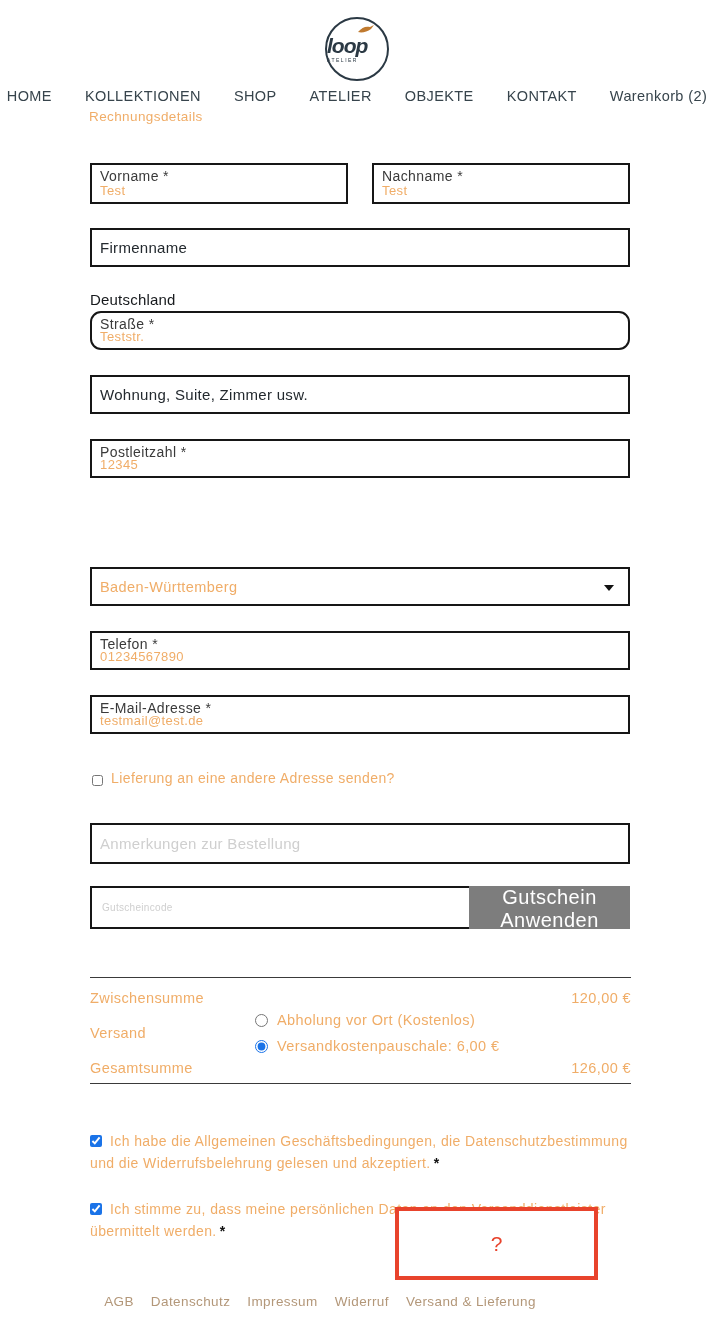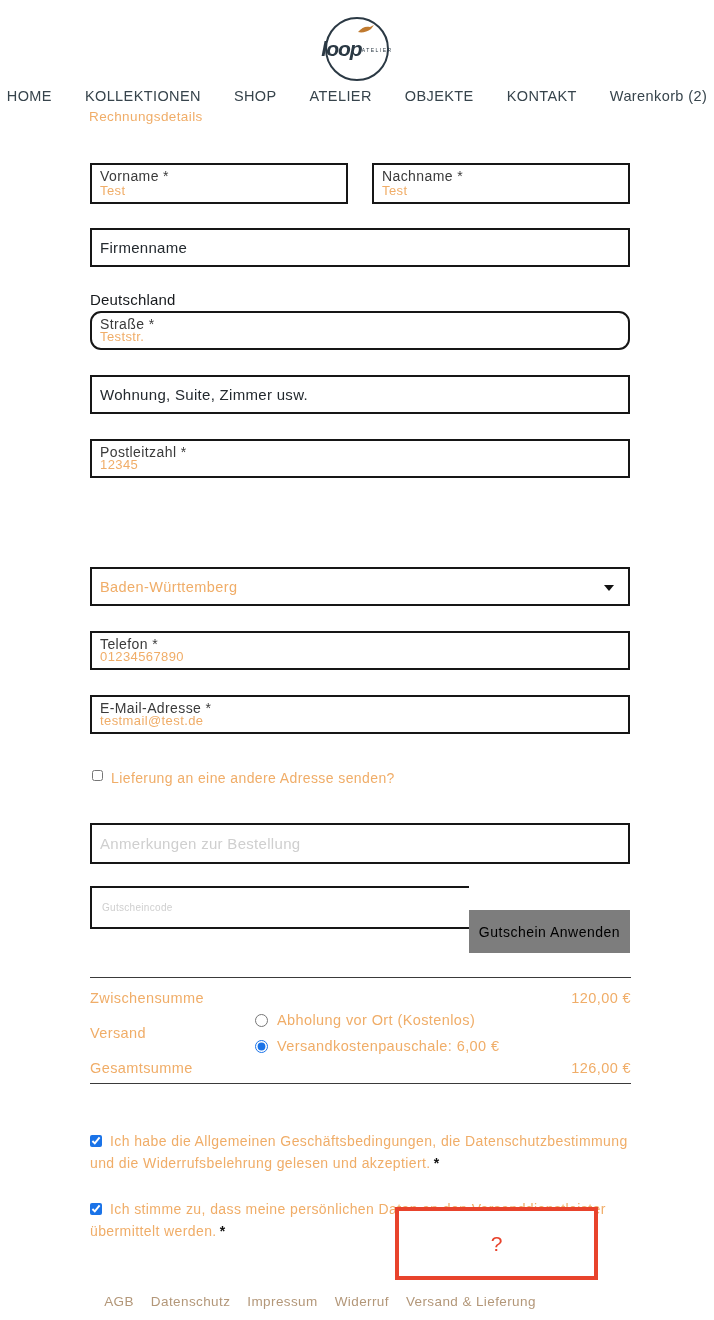--- a/index.html
+++ b/index.html
@@ -2,21 +2,21 @@
 <html><head>
 <meta charset="utf-8">
 <style>
   * { margin:0; padding:0; box-sizing:border-box; }
   body { background:#fff; font-family:"Liberation Sans", sans-serif; }
   .page { position:relative; width:714px; height:1320px; background:#fff; overflow:hidden; margin:0 auto; }
 
   
   .logo-wrap { position:absolute; top:17px; left:0; width:714px; display:flex; justify-content:center; }
   .logo-circle { position:relative; width:64px; height:64px; border:2.5px solid #2b3944; border-radius:50%;
-                 display:flex; align-items:center; justify-content:center; background:#fff; }
+                 display:flex; flex-direction:column; justify-content:center; background:#fff; }
   .logo-text { font-size:21px; font-weight:700; font-style:italic; color:#2b3944; letter-spacing:-1px; line-height:20px; }
   .logo-sub { font-size:5px; letter-spacing:1.5px; color:#2b3944; margin-top:1px; }
   .logo-bird { position:absolute; top:5px; left:30px; width:18px; height:10px; }
 
   .nav { position:absolute; top:88px; left:0; width:714px; display:flex; justify-content:center; gap:33px;
          font-size:14.5px; font-weight:300; color:#37444c; letter-spacing:0.4px; }
   .nav-item { cursor:pointer; white-space:nowrap; }
 
   .section-title { position:absolute; top:109px; left:89px; font-size:13.5px; font-weight:300; color:#f0ad68; letter-spacing:0.4px; }
 
@@ -31,35 +31,35 @@
   .plain-input.ph-dark::placeholder { color:#23292e; opacity:1; }
 
   .country-text { position:absolute; top:291px; left:90px; font-size:15px; color:#16191c; font-weight:400; letter-spacing:0.2px; }
 
   .select-box { position:absolute; border:2px solid #161616; background:#fff; cursor:pointer; }
   .select-value { position:absolute; left:8px; top:50%; transform:translateY(-50%); font-size:14.5px; font-weight:300;
                   color:#f0ad68; letter-spacing:0.4px; }
   .select-caret { position:absolute; right:14px; top:50%; margin-top:-2px; width:0; height:0;
                   border-left:5px solid transparent; border-right:5px solid transparent; border-top:6px solid #111; }
 
-  .shipto-row { position:absolute; top:770px; left:92px; display:flex; align-items:flex-start; gap:8px; }
+  .shipto-row { position:absolute; top:770px; left:92px; display:flex; align-items:flex-end; gap:8px; }
   .shipto-row input { width:11px; height:11px; accent-color:#1a73e8; }
   .shipto-row label { font-size:14px; font-weight:300; color:#f0ad68; letter-spacing:0.4px; cursor:pointer; }
 
   textarea.notes { position:absolute; top:823px; left:90px; width:540px; height:41px; border:2px solid #161616;
                    resize:none; outline:none; font-family:inherit; font-size:15px; font-weight:300;
                    padding:10px 8px; letter-spacing:0.3px; }
   textarea.notes::placeholder { color:#cfcfcf; opacity:1; }
 
   .coupon-row { position:absolute; top:886px; left:90px; width:540px; height:43px; display:flex; }
   .coupon-input { width:379px; height:100%; border:2px solid #161616; border-right:none; outline:none;
                   font-family:inherit; font-size:10px; font-weight:300; padding:0 10px; letter-spacing:0.3px; }
   .coupon-input::placeholder { color:#cfcfcf; opacity:1; }
-  .coupon-btn { width:161px; height:100%; background:#7d7d7d; color:#000000; border:none; font-family:inherit;
-                font-size:14px; font-weight:300; letter-spacing:0.5px; cursor:pointer;margin-top:24px; }
+  .coupon-btn { width:161px; height:100%; background:#7d7d7d; color:#ffffff; border:none; font-family:inherit;
+                font-size:20px; font-weight:300; letter-spacing:0.5px; cursor:pointer; }
 
   
   .totals { position:absolute; top:977px; left:90px; width:541px; border-top:1px solid #3a3a3a; border-bottom:1px solid #3a3a3a;
             padding:9px 0 4px 0; color:#f0ad68; font-weight:300; font-size:14.5px; letter-spacing:0.4px; }
   .t-row { display:flex; justify-content:space-between; align-items:center; height:22px; }
   .t-ship { display:flex; align-items:center; min-height:48px; }
   .t-ship .t-label { width:165px; }
   .ship-opts { display:flex; flex-direction:column; gap:5px; }
   .ship-opt { display:flex; align-items:center; gap:9px; height:21px; }
   .ship-opt input { width:13px; height:13px; accent-color:#1a73e8; }

